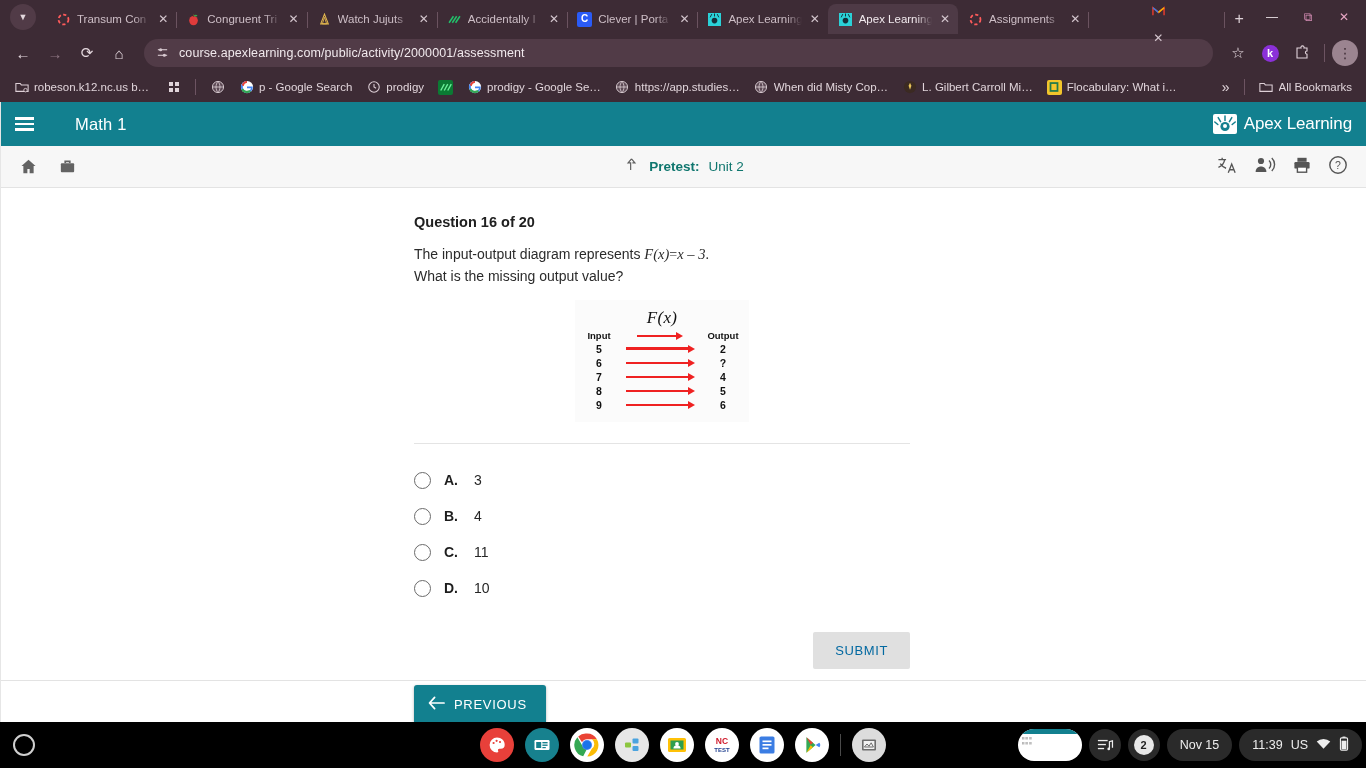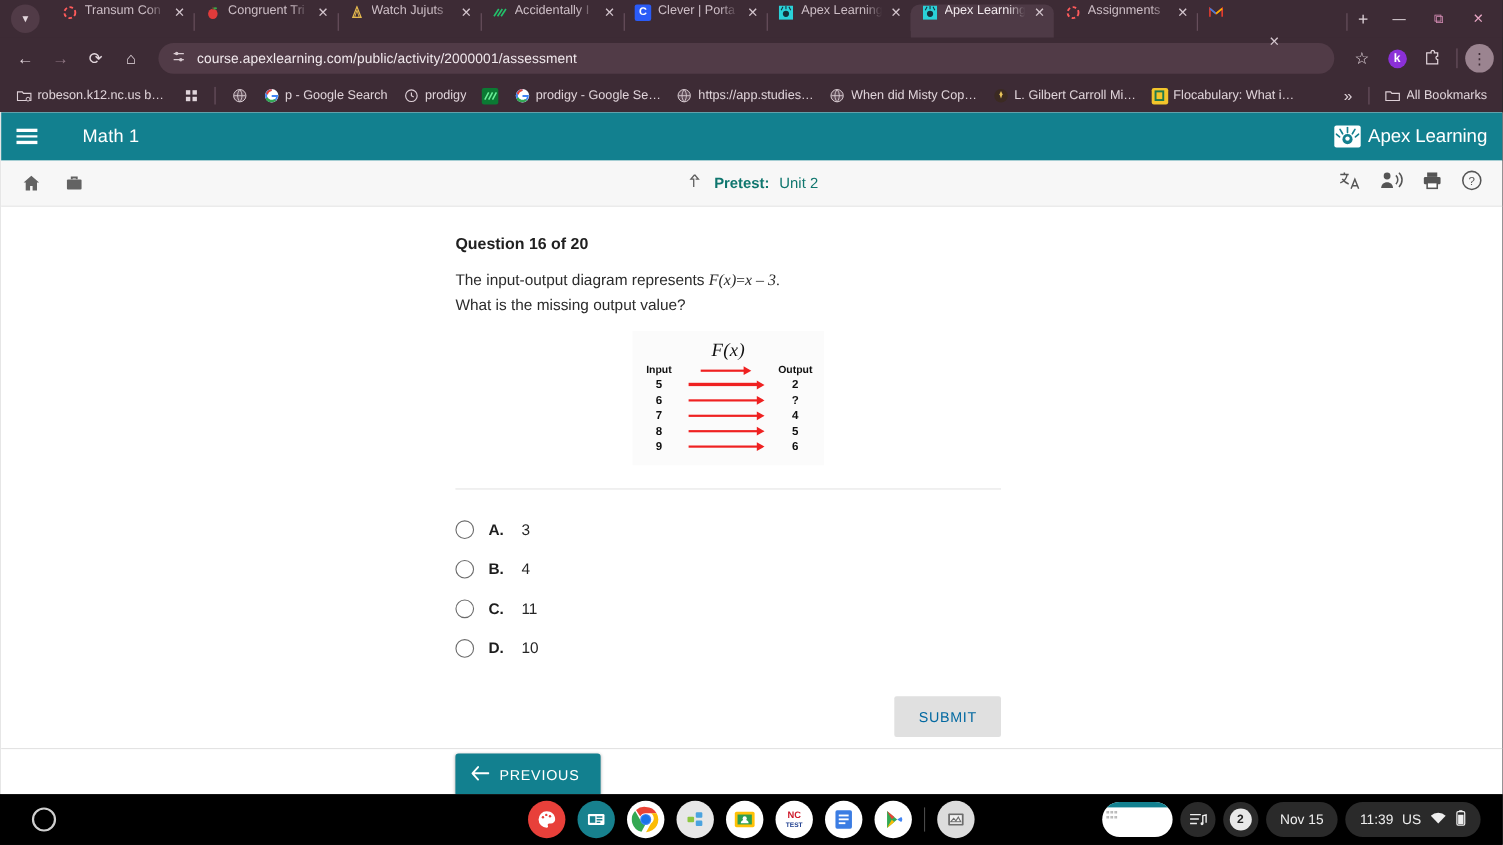--- a/index.html
+++ b/index.html
@@ -21,21 +21,21 @@
   .tabstrip-left {
     width: 46px; height: 34px; display: flex; align-items: center; justify-content: center;
   }
   .tab-search-btn {
     width: 26px; height: 26px; border-radius: 50%;
     background: #513b47; display: flex; align-items: center; justify-content: center;
     color: #e3d7dd; font-size: 9px;
   }
   .tabs { display: flex; align-items: flex-end; flex: 1; min-width: 0; height: 34px; }
   .tab {
-    display: flex; gap: 6px;
+    display: flex; align-items: center; gap: 6px;
     height: 30px; padding: 0 6px 0 10px;
     min-width: 0; width: 132px; position: relative;
     color: #cdbec6; font-size: 11.5px; border-radius: 8px 8px 0 0;
   }
   .tab:not(.active)::after {
     content: ""; position: absolute; right: -1px; top: 8px; height: 16px; width: 1px;
     background: #6b5360;
   }
   .tab.active { background: #f4f1f3; color: #1f1f1f; }
   .tab.active { background: #4e3a46; color: #f2eaee; }
@@ -155,21 +155,21 @@
 
   .bottom-bar { height: 48px; background:#fff; border-top:1px solid #e3e3e3;
                 display:flex; align-items:center; padding-left: 413px; }
   .prev-btn { background:#12808f; color:#fff; border:none; border-radius:3px;
               font-size: 13px; letter-spacing:.7px; padding: 11px 19px 11px 14px;
               display:flex; align-items:center; gap: 9px;
               box-shadow: 0 1px 3px rgba(0,0,0,.3); }
 
   
   .shelf { height: 46px; background:#000; display:flex; align-items:center;
-           position: relative; padding: 0 20px; }
+           position: relative; padding: 0 4px; }
   .shelf-left { width: 40px; display:flex; align-items:center; justify-content:center; }
   .launcher { width: 22px; height:22px; border-radius:50%; border:2px solid #cfcfcf; }
   .shelf-center { position:absolute; left:0; right:0; display:flex; align-items:center;
                   justify-content:center; gap: 11px; pointer-events:none; }
   .shelf-center > * { pointer-events:auto; }
   .app-ico { width: 34px; height:34px; border-radius:50%; background:#fff;
              display:flex; align-items:center; justify-content:center; position:relative;
              font-size: 15px; overflow:hidden; }
   .app-ico.running::after { content:""; position:absolute; bottom:-7px; left:50%;
              transform:translateX(-50%); width:16px; height:3px; background:#fff; border-radius:2px; }

